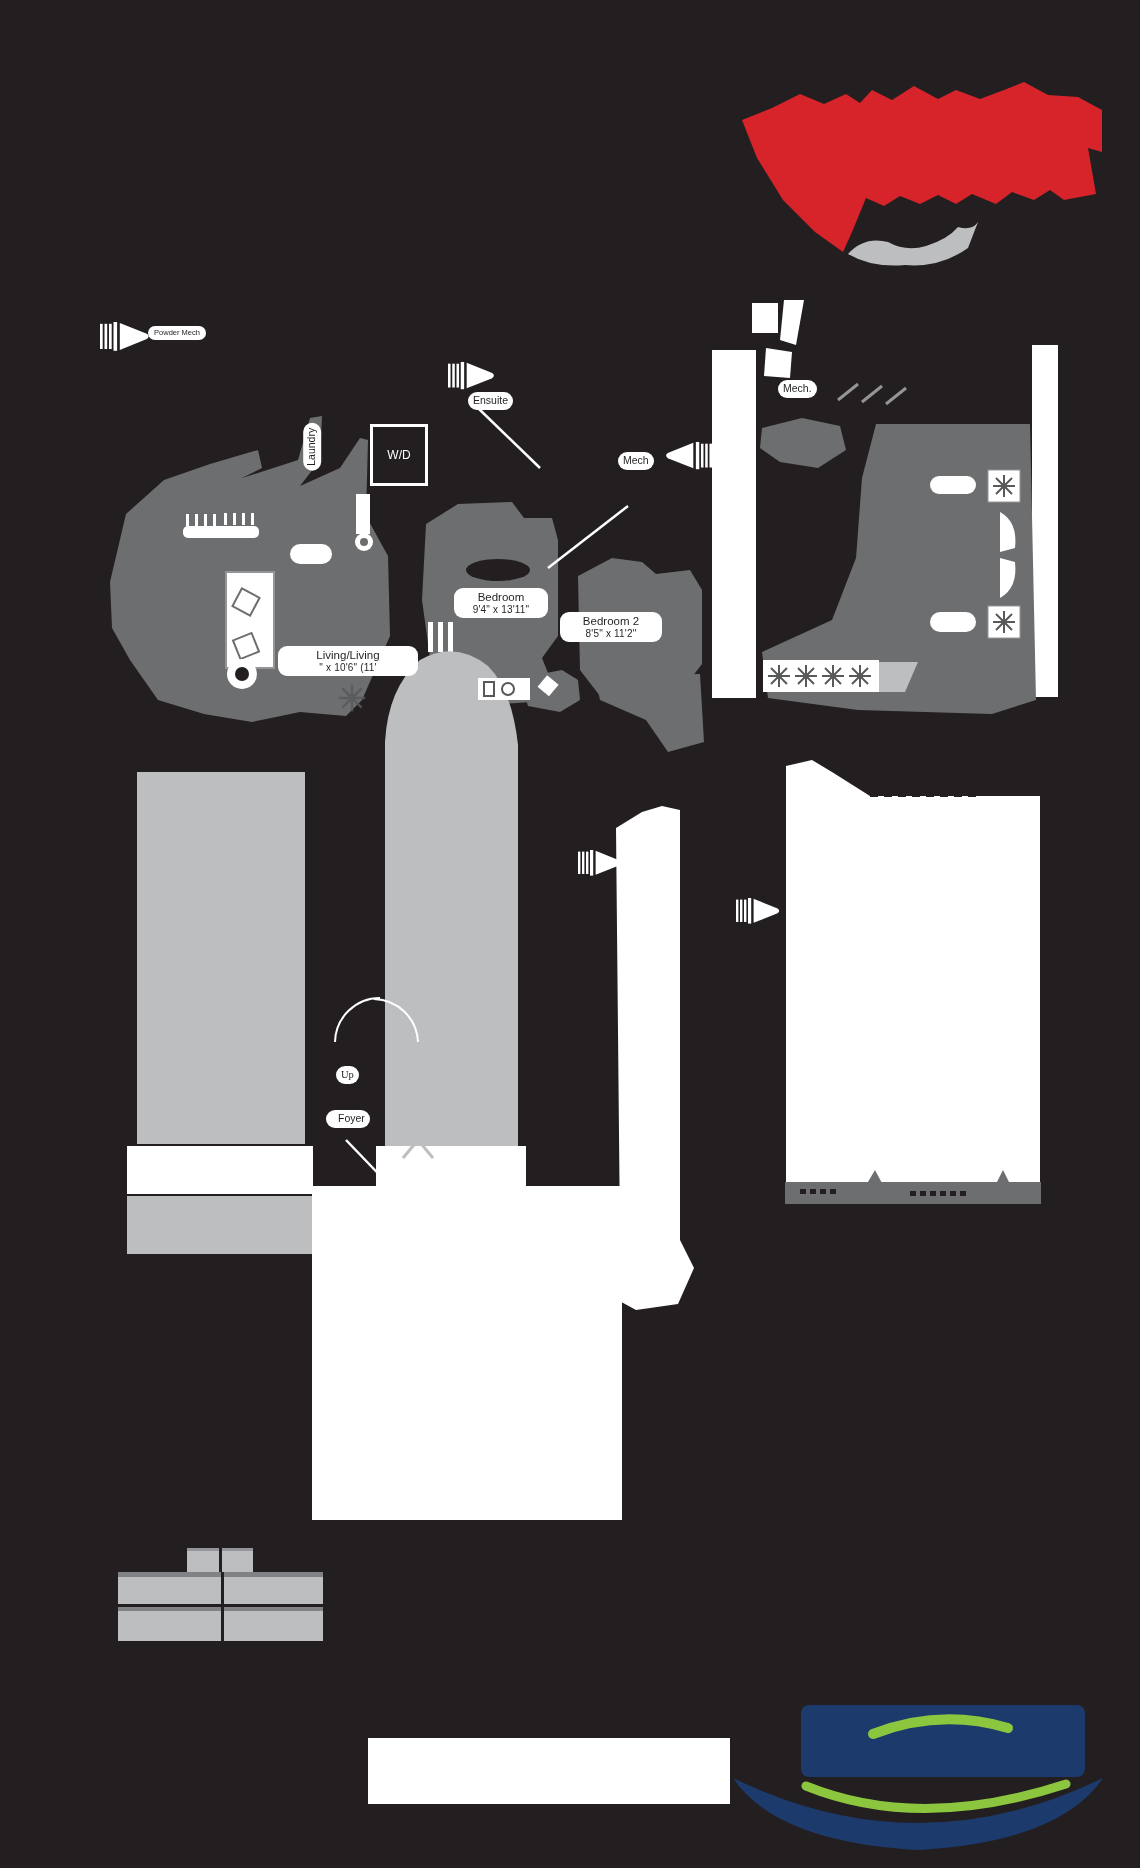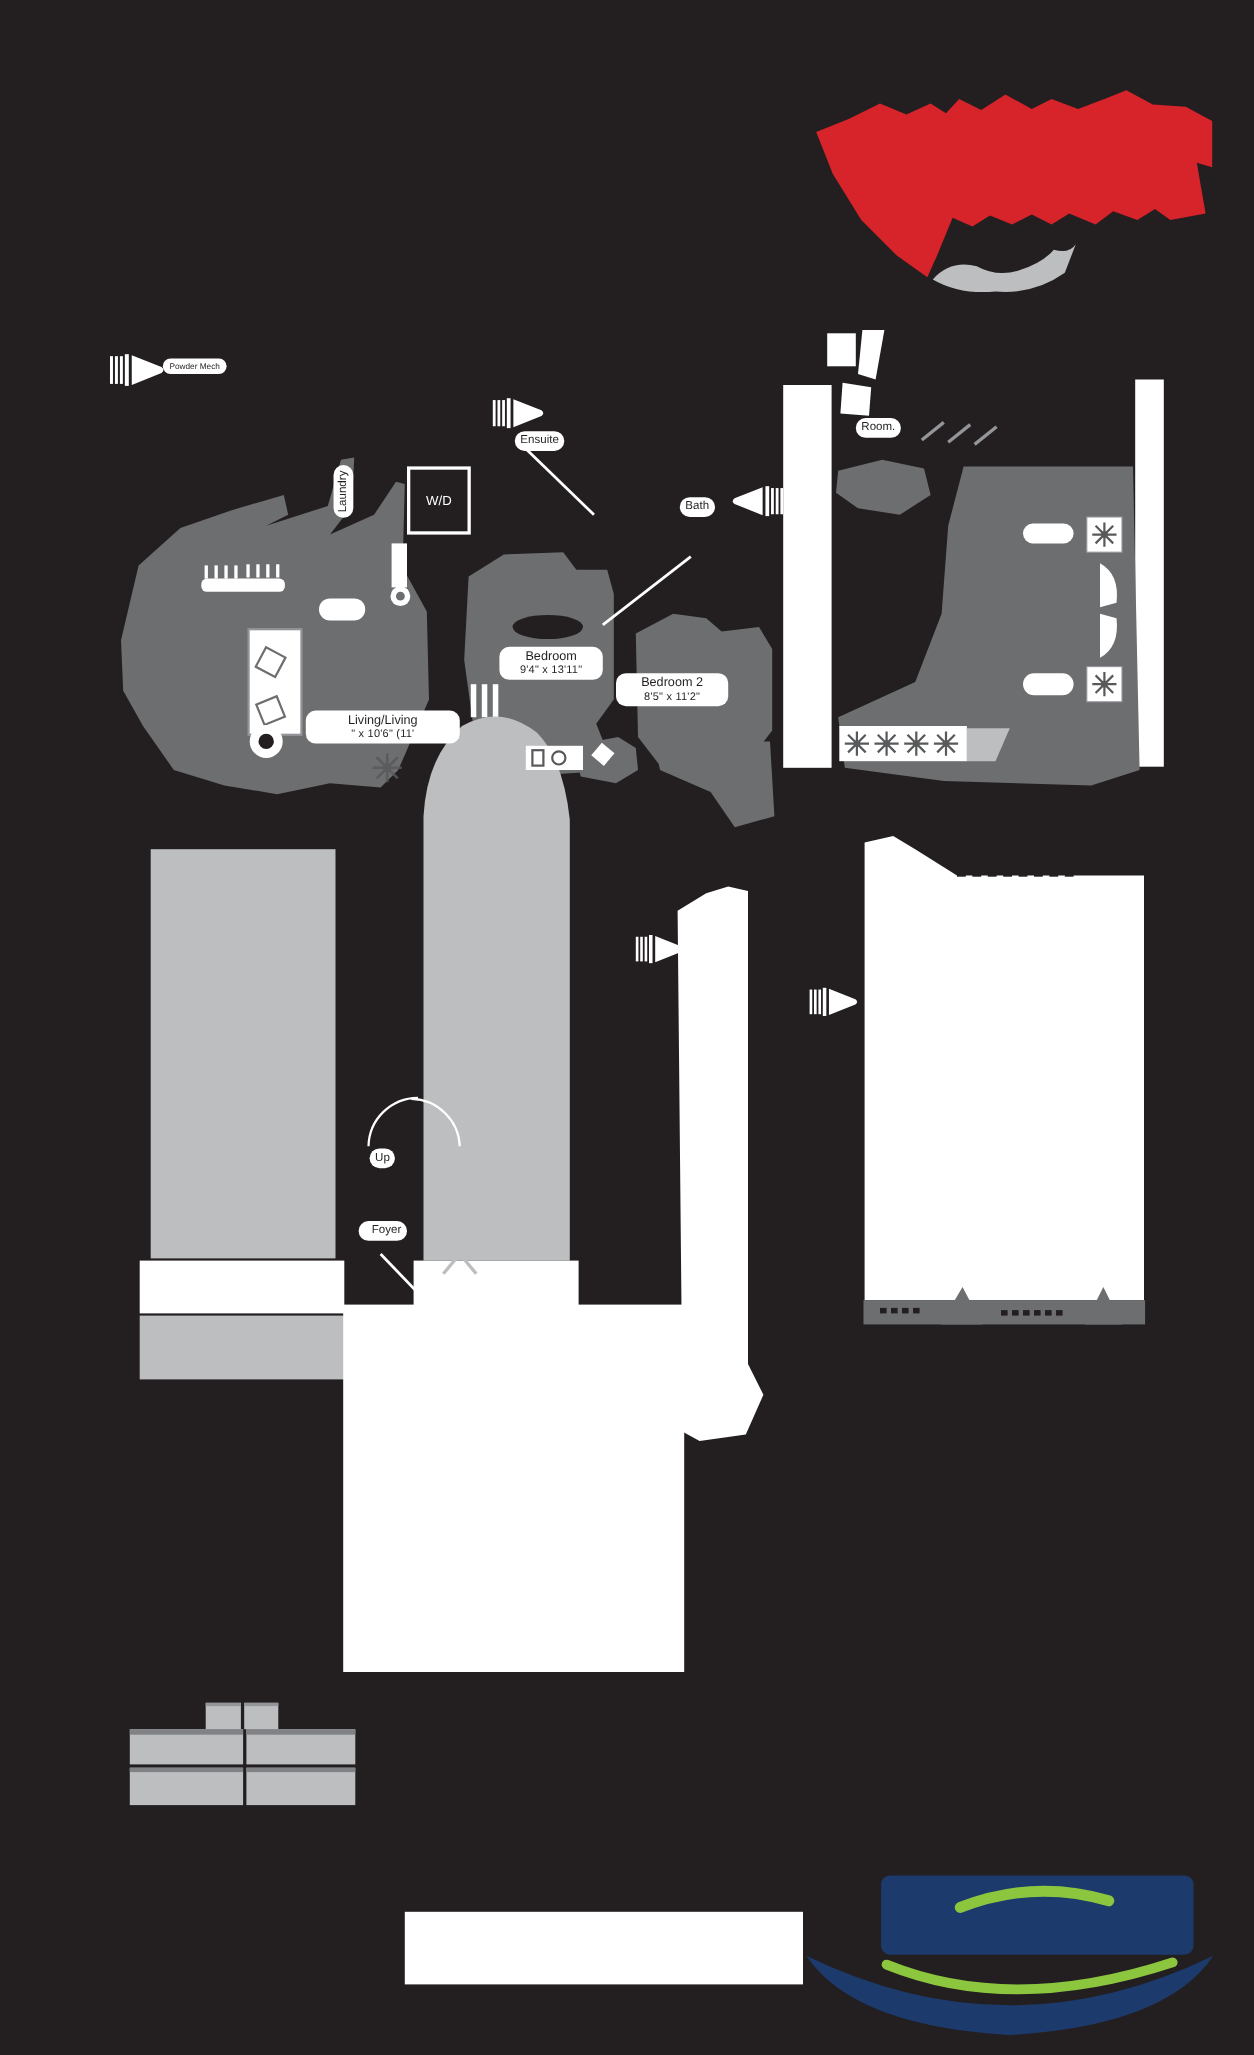--- a/index.html
+++ b/index.html
@@ -240,36 +240,36 @@
 <div class="lbl tiny multi" style="left:148px;top:326px;width:48px;">Powder Mech</div>
 
 <div class="lbl tag" style="left:468px;top:392px;">Ensuite</div>
 
 <div class="lbl tag vert" style="left:288px;top:438px;">Laundry</div>
 
 <div class="wd-box" style="left:338px;top:424px;width:52px;height:56px;">
   <span>W/D</span>
 </div>
 
-<div class="lbl tag" style="left:618px;top:452px;">Bath</div>
-
-<div class="lbl tag" style="left:778px;top:380px;">Room.</div>
+<div class="lbl tag" style="left:618px;top:452px;">Mech</div>
+
+<div class="lbl tag" style="left:778px;top:380px;">Mech.</div>
 
 <div class="lbl" style="left:454px;top:588px;width:84px;">
   <div class="room-name">Bedroom</div>
   <div class="dims">9'4" x 13'11"</div>
 </div>
 
 <div class="lbl" style="left:560px;top:612px;width:92px;">
   <div class="room-name">Bedroom 2</div>
   <div class="dims">8'5" x 11'2"</div>
 </div>
 
 <div class="lbl" style="left:278px;top:646px;width:130px;">
   <div class="room-name">Living/Living</div>
   <div class="dims">" x 10'6" (11'</div>
 </div>
 
-<div class="lbl tag" style="left:336px;top:1044px;">Up</div>
+<div class="lbl tag" style="left:336px;top:1066px;font-family:Liberation Serif, serif;">Up</div>
 
 <div class="lbl tag" style="left:326px;top:1110px;padding-left:12px;">Foyer</div>
 
 </div>
 
 </body></html>

